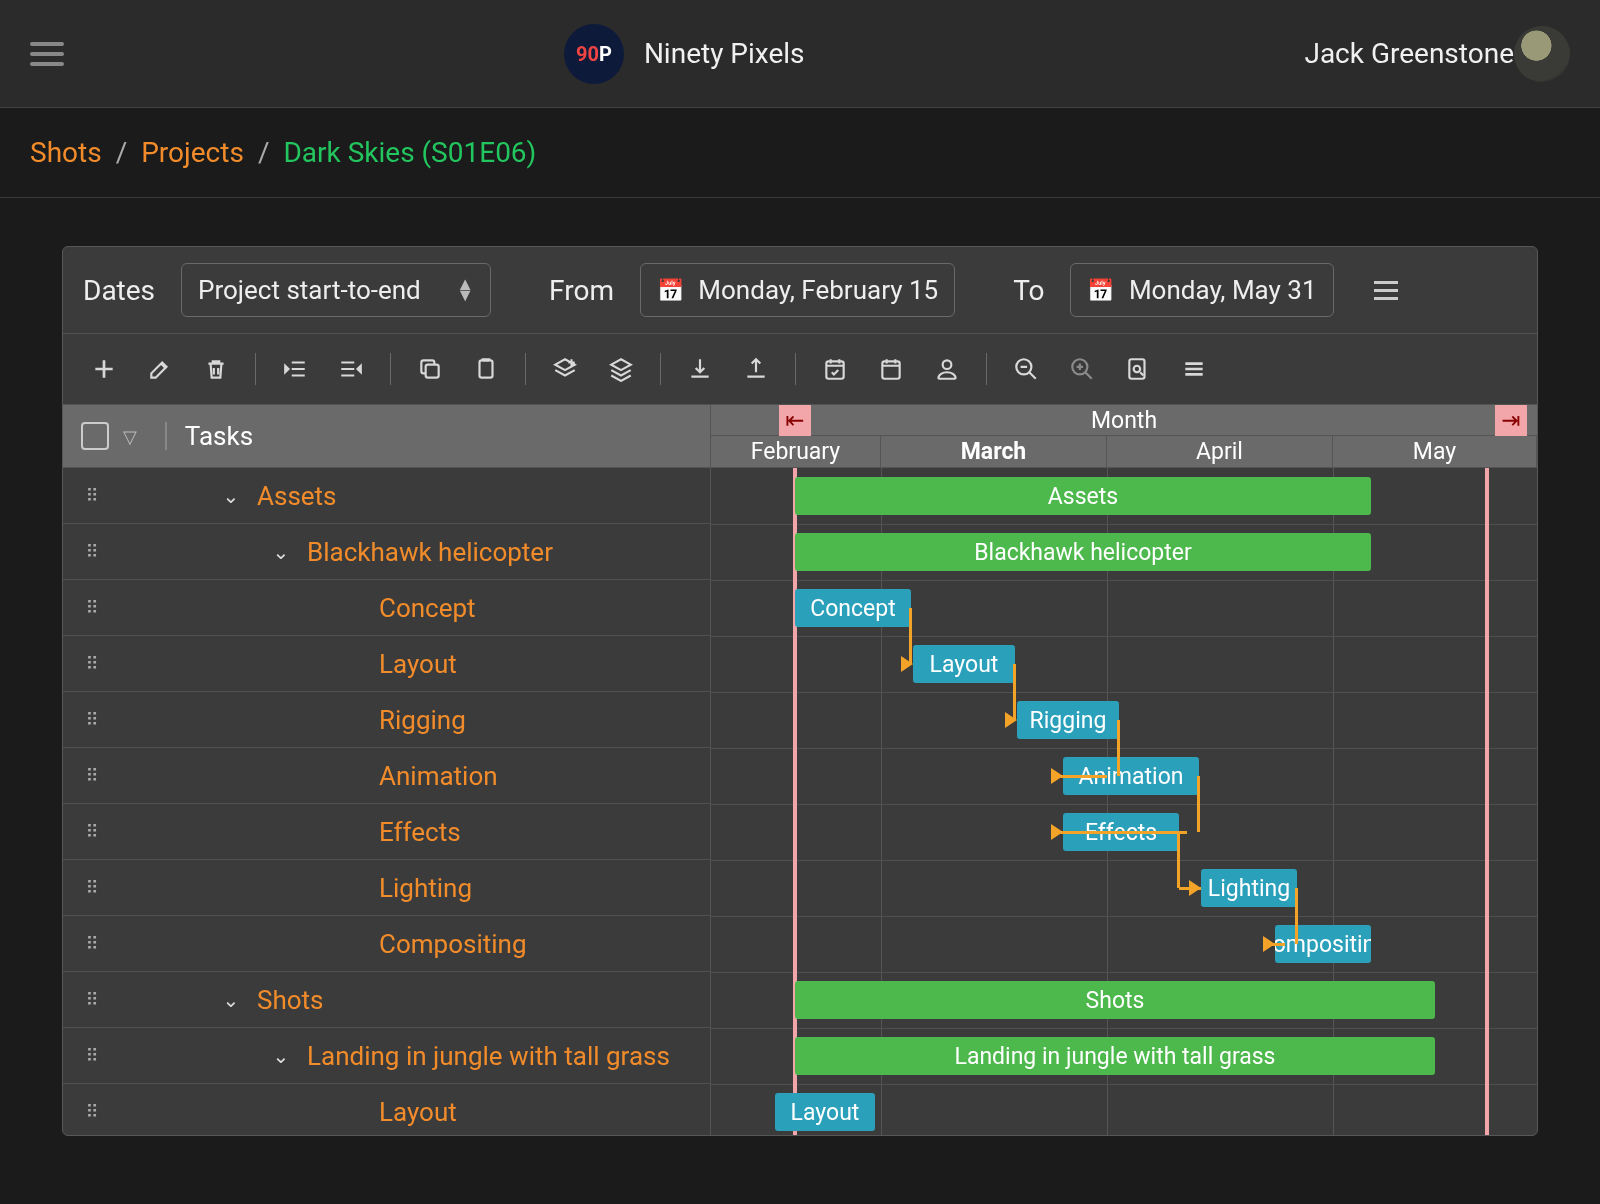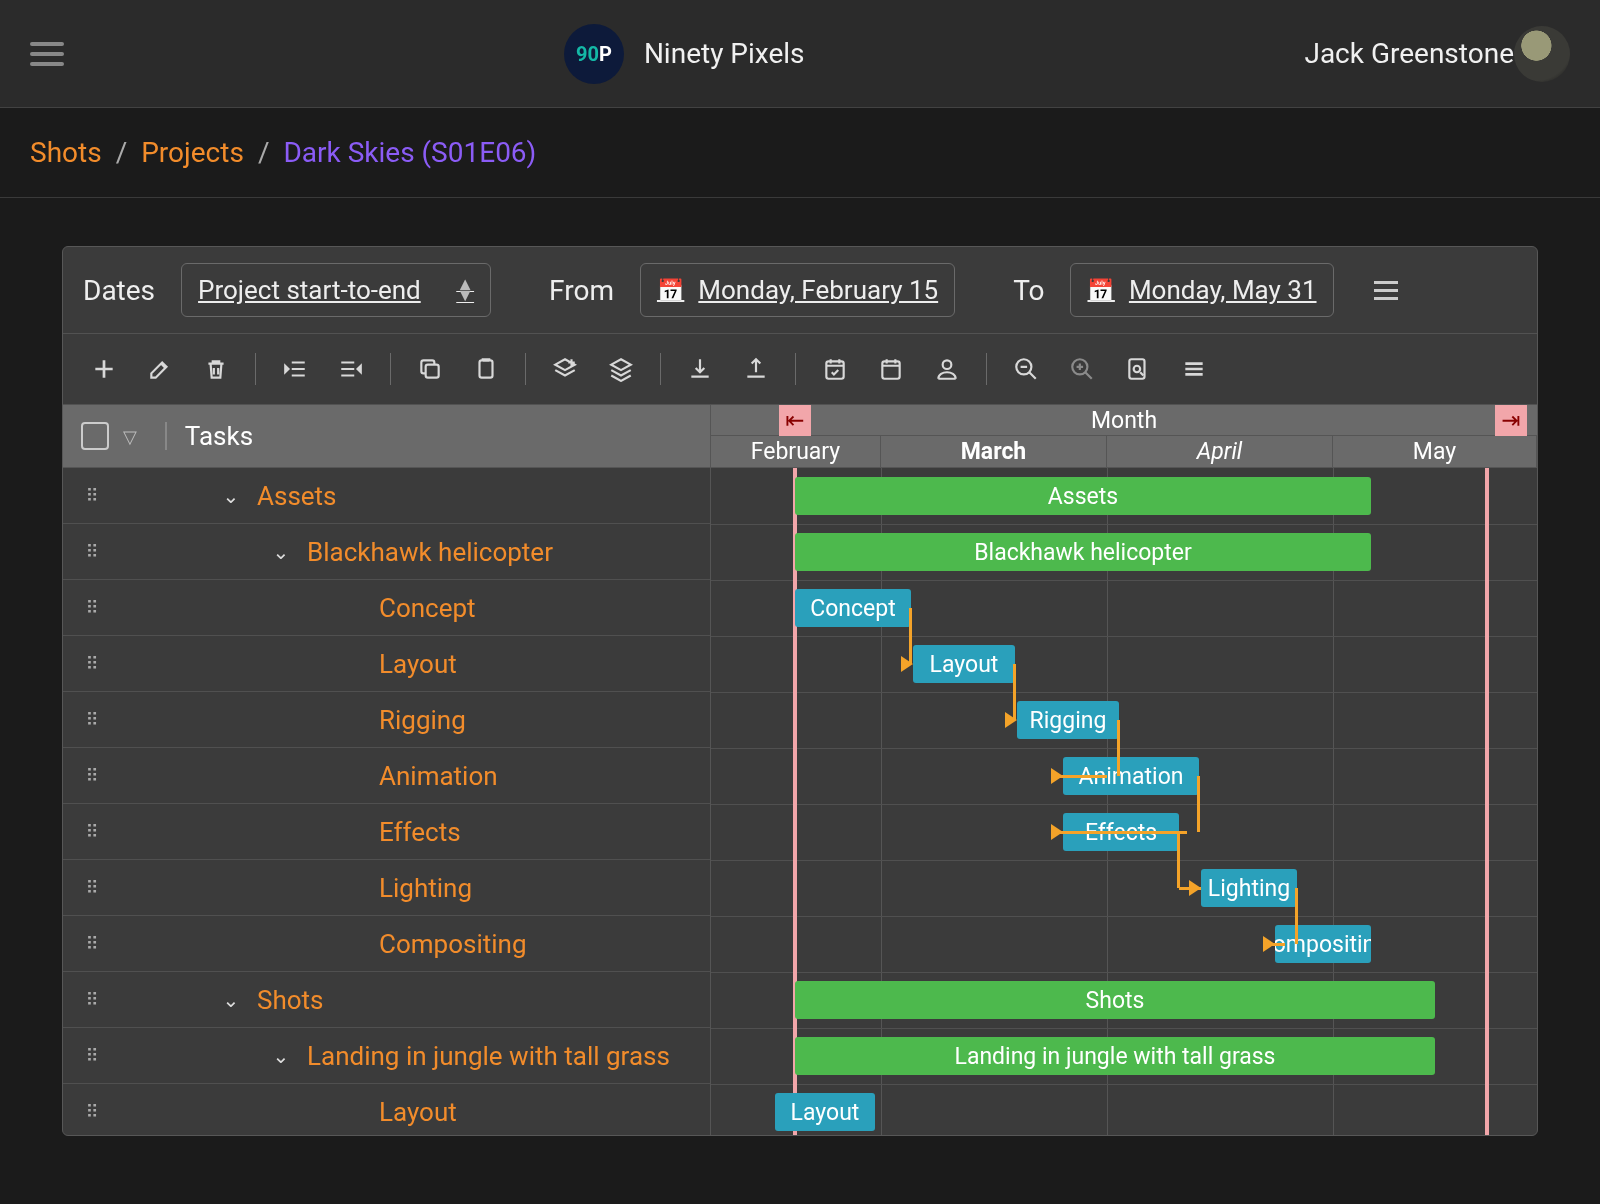--- a/index.html
+++ b/index.html
@@ -20,53 +20,53 @@
   padding: 0 30px;
 }
 .hamburger { cursor: pointer; display: flex; flex-direction: column; gap: 6px; }
 .hamburger span { width: 34px; height: 4px; background: #888; border-radius: 2px; }
 .brand-wrap { flex: 1; display: flex; justify-content: center; align-items: center; gap: 20px; }
 .brand-logo {
   width: 60px; height: 60px; border-radius: 50%;
   background: #0d1a3a; display: flex; align-items: center; justify-content: center;
   font-weight: 700; font-size: 20px;
 }
-.brand-logo .n90 { color: #14b8a6; text-align: center; }
+.brand-logo .n90 { color: #ef4444; text-align: center; }
 .brand-logo .pp  { color: #fff; }
 .brand-name { font-size: 28px; color: #f0f0f0; }
 .user-block { display: flex; align-items: center; }
 .user-name { font-size: 28px; color: #f0f0f0; }
 .avatar {
   width: 56px; height: 56px; border-radius: 50%;
   background: radial-gradient(circle at 40% 35%, #997 0 30%, #3a3a36 31% 70%, #111 100%);
 }
 .breadcrumbs {
   height: 90px; display: flex; align-items: center; gap: 14px;
   padding: 0 30px; font-size: 28px; border-bottom: 1px solid #3a3a3a;
 }
 .breadcrumbs a { color: #f28c2b; text-decoration: none; }
 .breadcrumbs .sep { color: #aaa; }
-.breadcrumbs .current { color: #8b5cf6; text-align: center; }
+.breadcrumbs .current { color: #22c55e; text-align: center; }
 .panel {
   margin: 48px 62px 0 62px;
   background: #3b3b3b;
   border: 1px solid #575757;
   border-radius: 6px;
   overflow: hidden;
 }
 .filters-row {
   display: flex; align-items: center; gap: 26px;
   padding: 16px 20px; border-bottom: 1px solid #525252;
 }
 .filters-row .lbl { font-size: 28px; color: #eee; }
 .select-ctrl, .date-ctrl {
   border: 1px solid #6a6a6a; border-radius: 6px;
   padding: 10px 16px; height: 54px;
   display: flex; align-items: center; gap: 14px; font-size: 26px;
-  background: transparent; color: #eee; text-decoration: underline;
+  background: transparent; color: #eee;
 }
 .select-ctrl .sort-arrows { font-size: 18px; color: #bbb; line-height: 0.6; }
 .date-ctrl .cal { font-size: 22px; }
 .spacer { width: 6px; }
 .menu-icon { display: flex; flex-direction: column; gap: 5px; margin-left: 14px; cursor: pointer; }
 .menu-icon span { width: 24px; height: 3px; background: #ccc; }
 .toolbar {
   display: flex; align-items: center; gap: 10px;
   padding: 12px 18px; border-bottom: 1px solid #525252;
 }
@@ -381,21 +381,21 @@
     <div class="right">
       <div class="tl-head">
         <div class="tl-head-top">
           <div class="hmark left-m">⇤</div>
           <span>Month</span>
           <div class="hmark right-m">⇥</div>
         </div>
         <div class="tl-head-bot" id="month-head">
             <div style="width: 170px;">February</div>
             <div style="width: 226px; font-weight: bold;">March</div>
-            <div style="width: 226px; font-style: italic;">April</div>
+            <div style="width: 226px;">April</div>
             <div style="width: 204px;">May</div>
           </div>
       </div>
       <div class="tl-body" id="tl-body">
         <div class="gridlines" id="gridlines">
             <div class="v" style="left: 170px;"></div>
             <div class="v" style="left: 396px;"></div>
             <div class="v" style="left: 622px;"></div>
             <div class="v" style="left: 826px;"></div>
             <div class="h" style="top: 56px;"></div>

